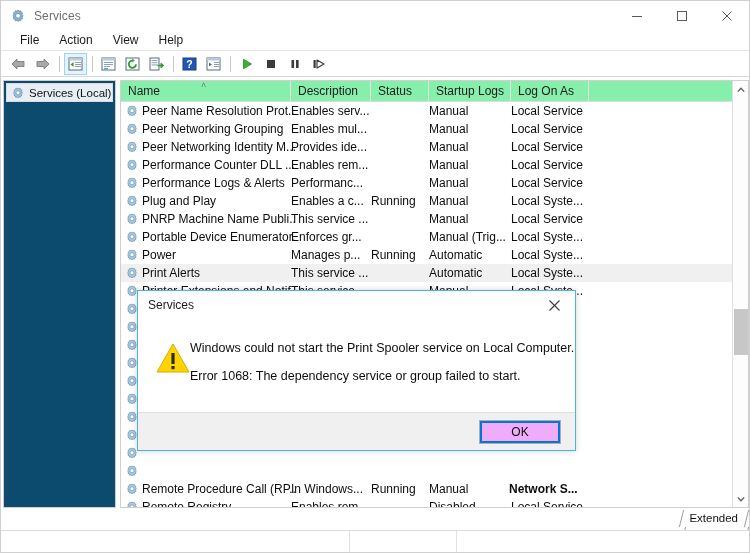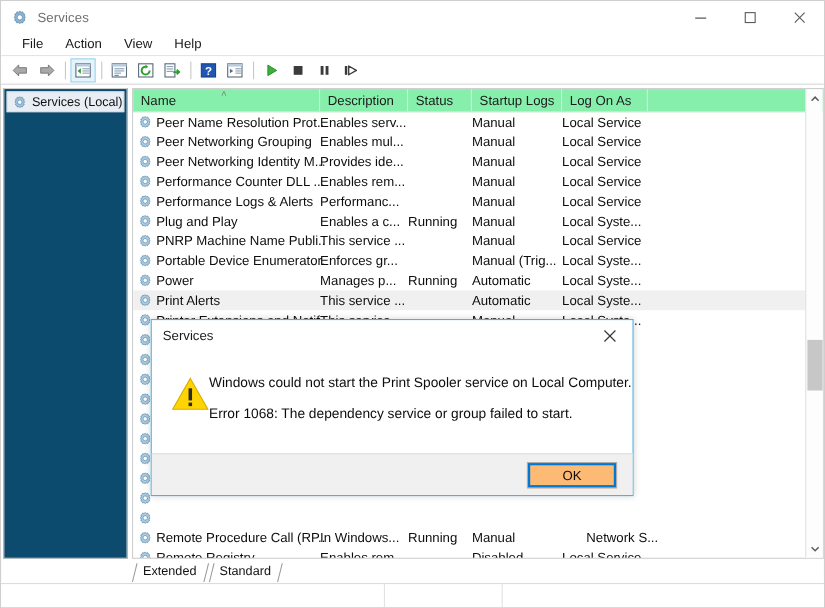--- a/index.html
+++ b/index.html
@@ -259,20 +259,21 @@
   
   .tabstrip {
     position: absolute;
     left: 119px;
     top: 432px;
     width: 629px;
     height: 19px;
     display: flex;
     align-items: flex-end;
     box-sizing: border-box;
+    flex-direction: column;
   }
   .tab {
     position: relative;
     height: 17px;
     font-size: 11.5px;
     color: #111;
     padding: 0 11px 0 10px;
     line-height: 17px;
     box-sizing: border-box;
     background: #ffffff;
@@ -363,21 +364,21 @@
     border-top: 1px solid #dfdfdf;
     box-sizing: border-box;
     display: flex;
     align-items: center;
     justify-content: flex-end;
     padding-right: 14px;
   }
   .ok-button {
     width: 82px;
     height: 24px;
-    background: #fdba74;
+    background: #f0abfc;
     border: 1px solid #adadad;
     outline: 2px solid #0078d7;
     outline-offset: -3px;
     font-size: 12px;
     color: #0d0d0d;
     display: flex;
     align-items: center;
     justify-content: center;
     box-sizing: border-box;
     font-family: "Liberation Sans", sans-serif;
@@ -865,21 +866,21 @@
                 <svg viewBox="0 0 16 16" style="width:100%;height:100%;display:block">
                   <path d="M8 2.2 L9.2 3.1 L10.7 2.8 L11.2 4.3 L12.6 5 L12.1 6.5 L13 7.8 L12.1 9.1 L12.6 10.6 L11.2 11.3 L10.7 12.8 L9.2 12.5 L8 13.4 L6.8 12.5 L5.3 12.8 L4.8 11.3 L3.4 10.6 L3.9 9.1 L3 7.8 L3.9 6.5 L3.4 5 L4.8 4.3 L5.3 2.8 L6.8 3.1 Z" fill="#a8cbe2" stroke="#5b87a8" stroke-width="0.7"></path>
                   <circle cx="8" cy="7.8" r="2.3" fill="#ffffff" stroke="#5b87a8" stroke-width="0.7"></circle>
                 </svg>
               </span>
               <span>Remote Procedure Call (RP...</span>
             </div>
             <div class="cell " style="left: 170px; width: 80px;">In Windows...</div>
             <div class="cell " style="left: 250px; width: 58px;">Running</div>
             <div class="cell " style="left: 308px; width: 82px;">Manual</div>
-            <div class="cell " style="left: 412px; width: 90px;">Network S...</div>
+            <div class="cell " style="left: 388px; width: 90px; font-weight: bold;">Network S...</div>
           </div>
           <div class="row">
             <div class="cell cell-name" style="left: 0px; width: 170px;">
               <span class="gear-wrap">
                 <svg viewBox="0 0 16 16" style="width:100%;height:100%;display:block">
                   <path d="M8 2.2 L9.2 3.1 L10.7 2.8 L11.2 4.3 L12.6 5 L12.1 6.5 L13 7.8 L12.1 9.1 L12.6 10.6 L11.2 11.3 L10.7 12.8 L9.2 12.5 L8 13.4 L6.8 12.5 L5.3 12.8 L4.8 11.3 L3.4 10.6 L3.9 9.1 L3 7.8 L3.9 6.5 L3.4 5 L4.8 4.3 L5.3 2.8 L6.8 3.1 Z" fill="#a8cbe2" stroke="#5b87a8" stroke-width="0.7"></path>
                   <circle cx="8" cy="7.8" r="2.3" fill="#ffffff" stroke="#5b87a8" stroke-width="0.7"></circle>
                 </svg>
               </span>
               <span>Remote Registry</span>

